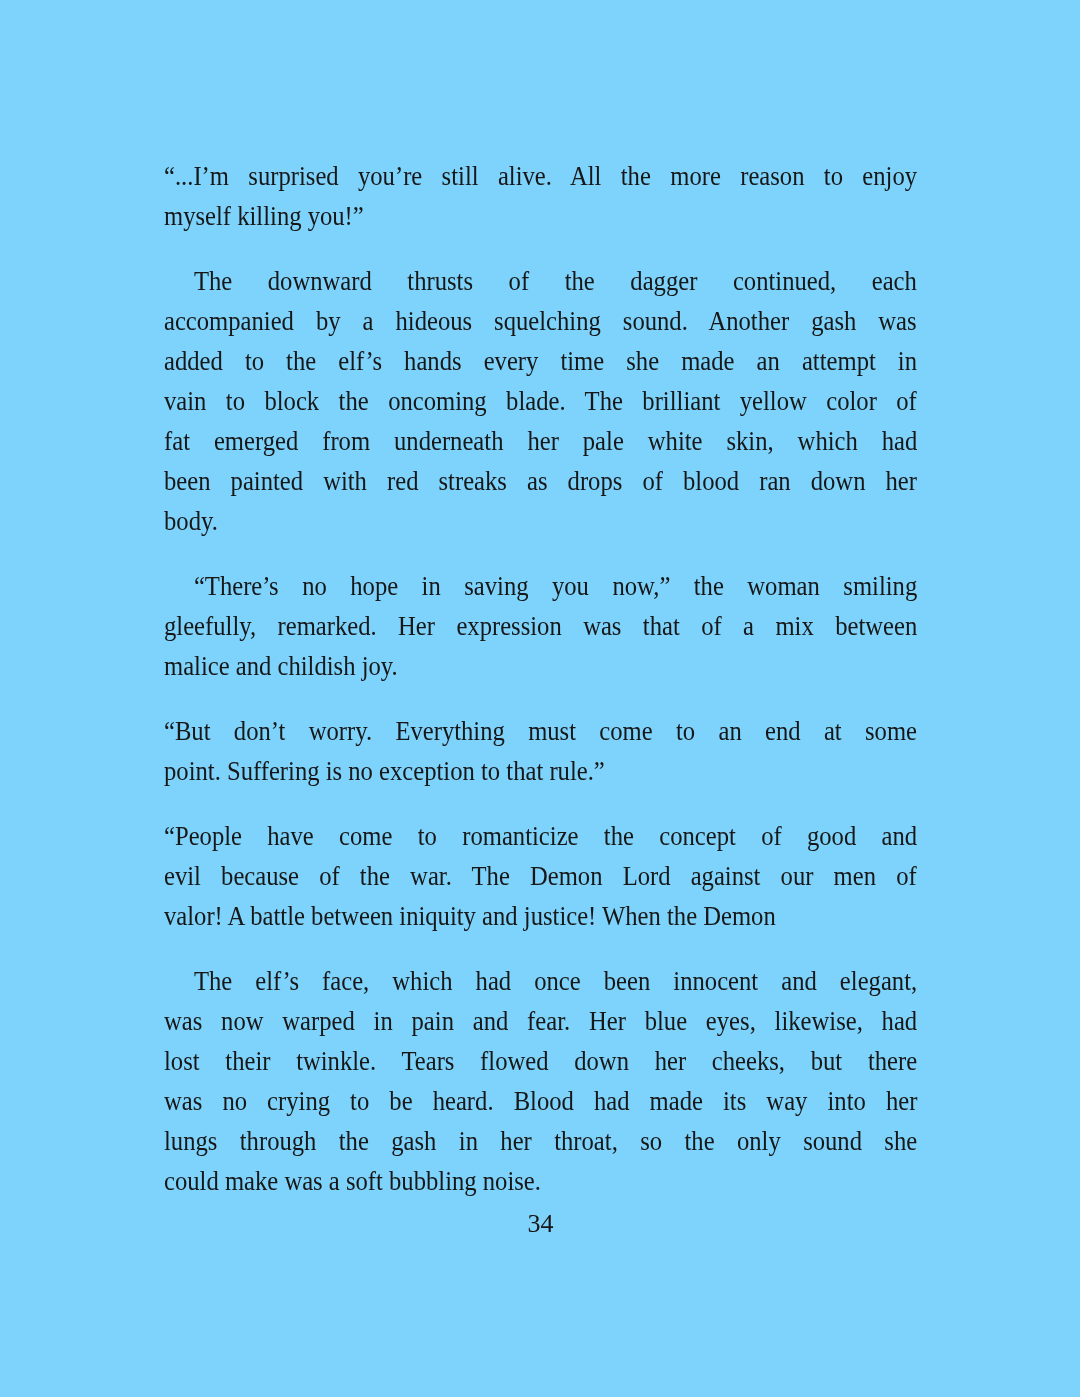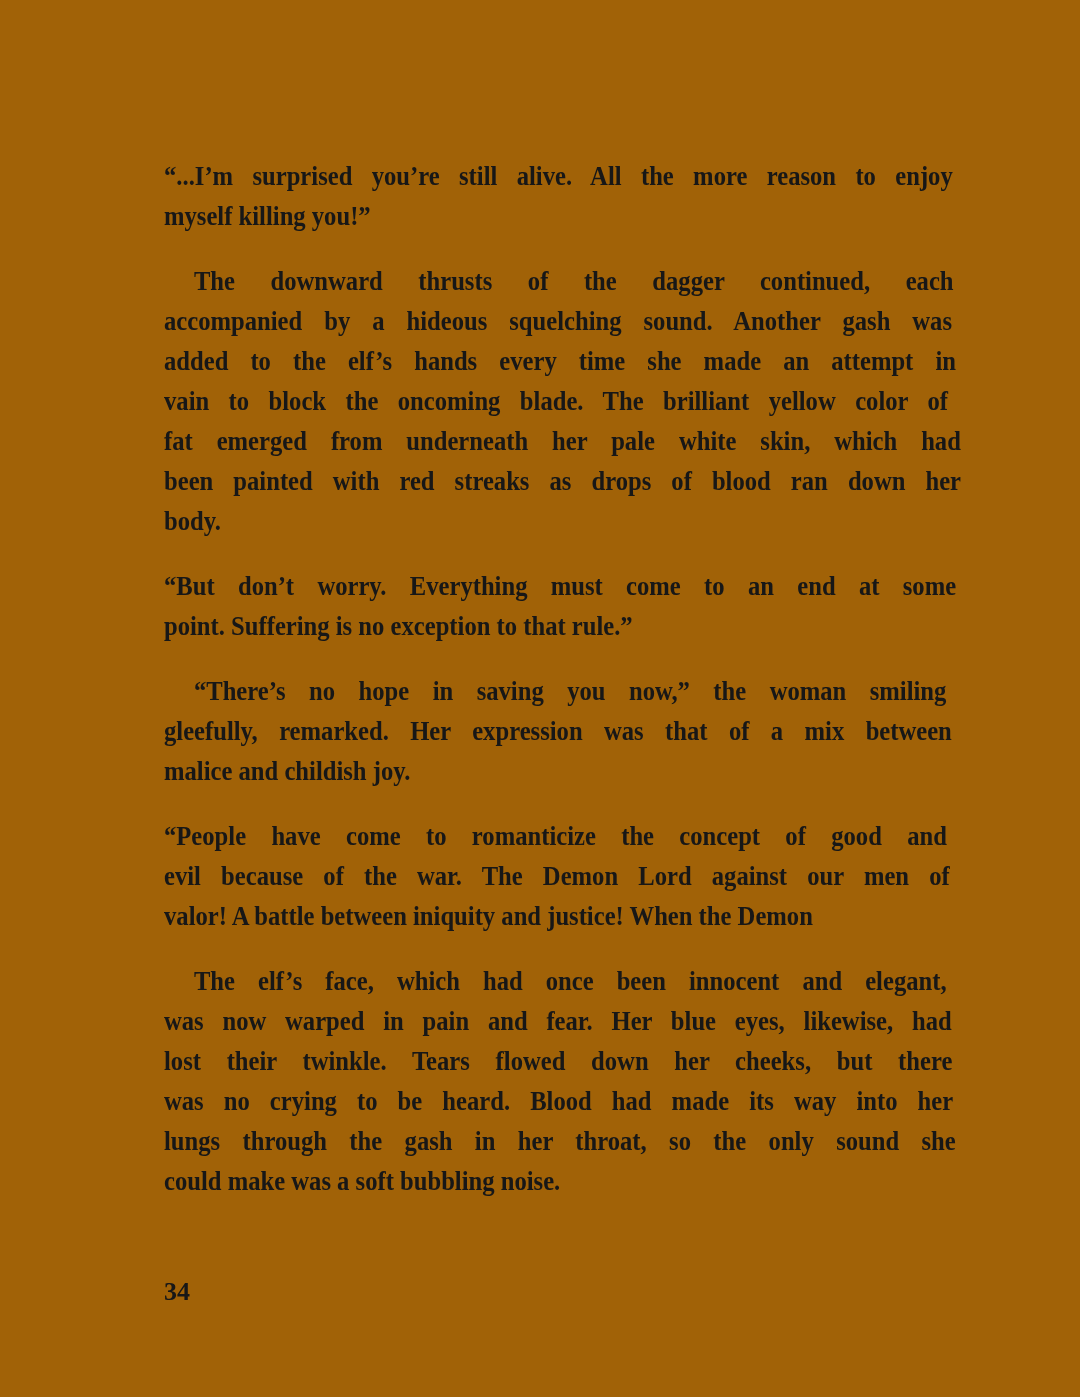--- a/index.html
+++ b/index.html
@@ -10,22 +10,21 @@
   body {
     width: 1080px;
     height: 1397px;
     position: relative;
     overflow: hidden;
     font-family: "Liberation Serif", serif;
   }
   .page {
     position: absolute;
     inset: 0;
-    background: #a16207;
-    font-weight: bold;
+    background: #7dd3fc;
   }
   .text-block {
     position: absolute;
     left: 164px;
     top: 156px;
     width: 753px;
     color: #171717;
     font-size: 28px;
   }
   .paragraph {
@@ -43,25 +42,25 @@
   }
   .line.indent {
     padding-left: 34px;
   }
   .line .lc {
     display: inline-block;
   }
   .folio {
     position: absolute;
     left: 164px;
-    top: 1272px;
+    top: 1204px;
     width: 753px;
     height: 40px;
     line-height: 40px;
-    text-align: left;
+    text-align: center;
     color: #171717;
     font-size: 26px;
   }
 </style>
 </head>
 <body>
 
 <div class="page">
   <div class="text-block" id="text-block">
       <div class="paragraph">
@@ -71,27 +70,27 @@
       <div class="paragraph">
         <div class="line indent"><span class="lc" style="word-spacing: 33.43px;">The downward thrusts of the dagger continued, each</span></div>
         <div class="line"><span class="lc" style="word-spacing: 18px;">accompanied by a hideous squelching sound. Another gash was</span></div>
         <div class="line"><span class="lc" style="word-spacing: 18.09px;">added to the elf’s hands every time she made an attempt in</span></div>
         <div class="line"><span class="lc" style="word-spacing: 15.1px;">vain to block the oncoming blade. The brilliant yellow color of</span></div>
         <div class="line"><span class="lc" style="word-spacing: 20.22px;">fat emerged from underneath her pale white skin, which had</span></div>
         <div class="line"><span class="lc" style="word-spacing: 15.82px;">been painted with red streaks as drops of blood ran down her</span></div>
         <div class="line"><span class="lc">body.</span></div>
       </div>
       <div class="paragraph">
-        <div class="line"><span class="lc" style="word-spacing: 19.5px;">“But don’t worry. Everything must come to an end at some</span></div>
-        <div class="line"><span class="lc">point. Suffering is no exception to that rule.”</span></div>
-      </div>
-      <div class="paragraph">
         <div class="line indent"><span class="lc" style="word-spacing: 19.67px;">“There’s no hope in saving you now,” the woman smiling</span></div>
         <div class="line"><span class="lc" style="word-spacing: 17.33px;">gleefully, remarked. Her expression was that of a mix between</span></div>
         <div class="line"><span class="lc">malice and childish joy.</span></div>
+      </div>
+      <div class="paragraph">
+        <div class="line"><span class="lc" style="word-spacing: 19.5px;">“But don’t worry. Everything must come to an end at some</span></div>
+        <div class="line"><span class="lc">point. Suffering is no exception to that rule.”</span></div>
       </div>
       <div class="paragraph">
         <div class="line"><span class="lc" style="word-spacing: 21.78px;">“People have come to romanticize the concept of good and</span></div>
         <div class="line"><span class="lc" style="word-spacing: 15.91px;">evil because of the war. The Demon Lord against our men of</span></div>
         <div class="line"><span class="lc">valor! A battle between iniquity and justice! When the Demon</span></div>
       </div>
       <div class="paragraph">
         <div class="line indent"><span class="lc" style="word-spacing: 19.22px;">The elf’s face, which had once been innocent and elegant,</span></div>
         <div class="line"><span class="lc" style="word-spacing: 14.36px;">was now warped in pain and fear. Her blue eyes, likewise, had</span></div>
         <div class="line"><span class="lc" style="word-spacing: 22.22px;">lost their twinkle. Tears flowed down her cheeks, but there</span></div>

